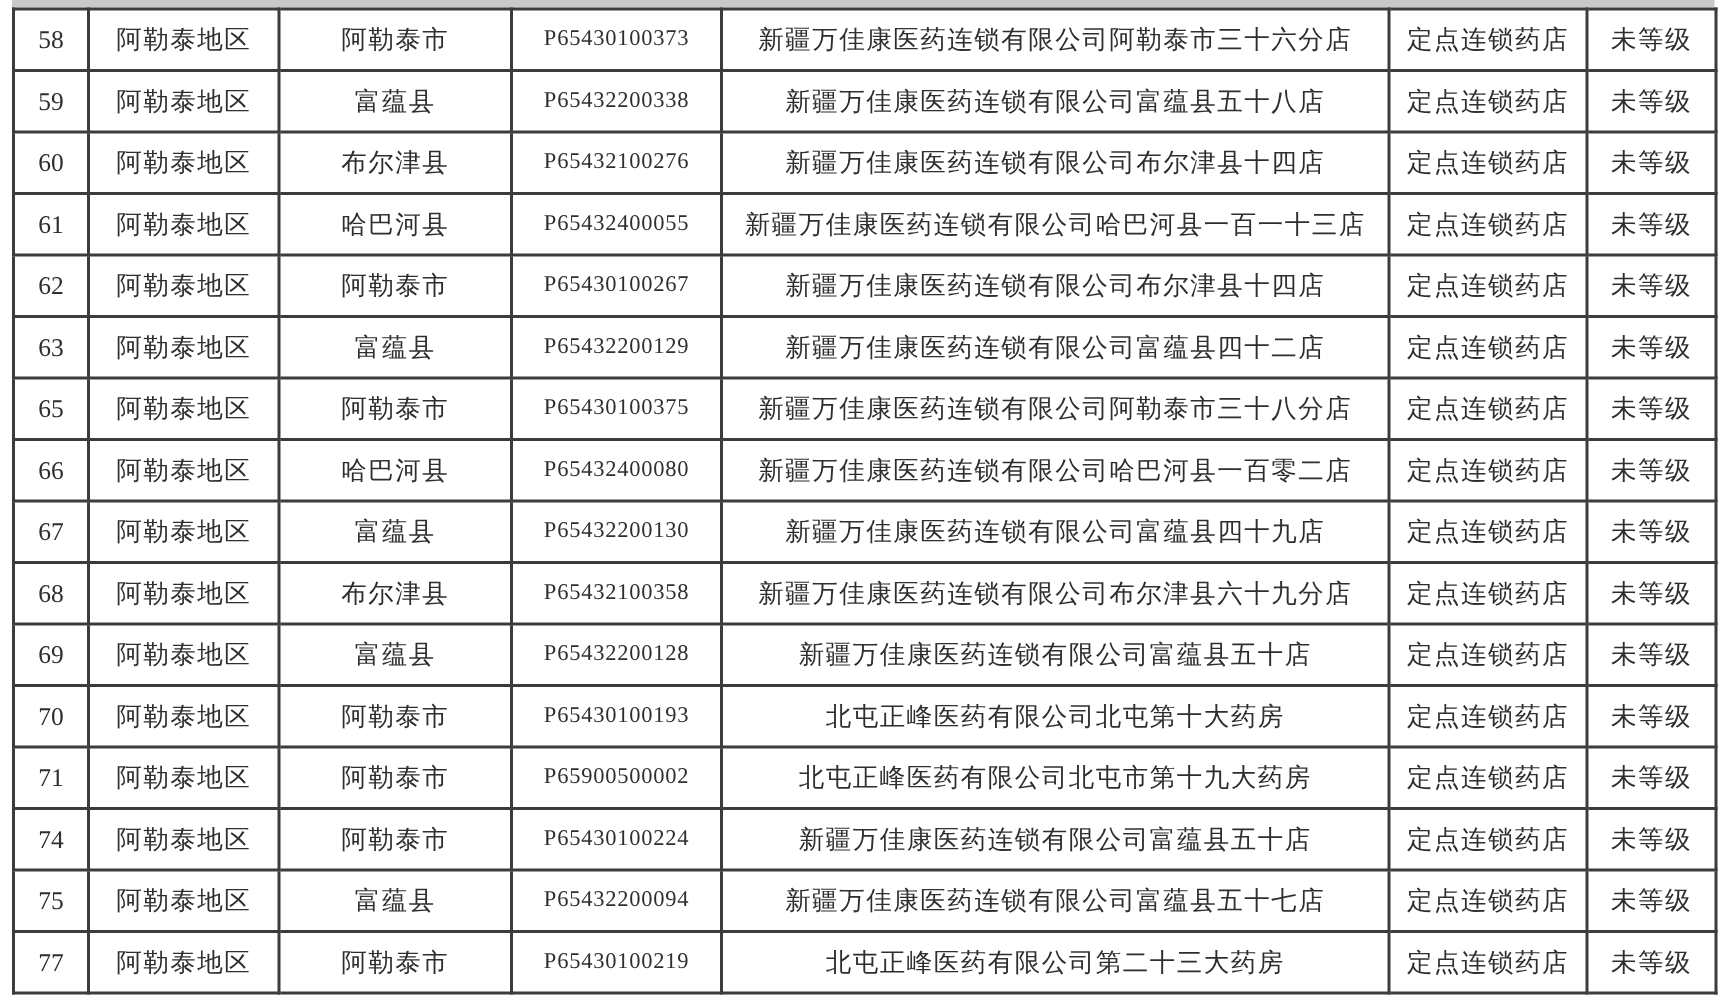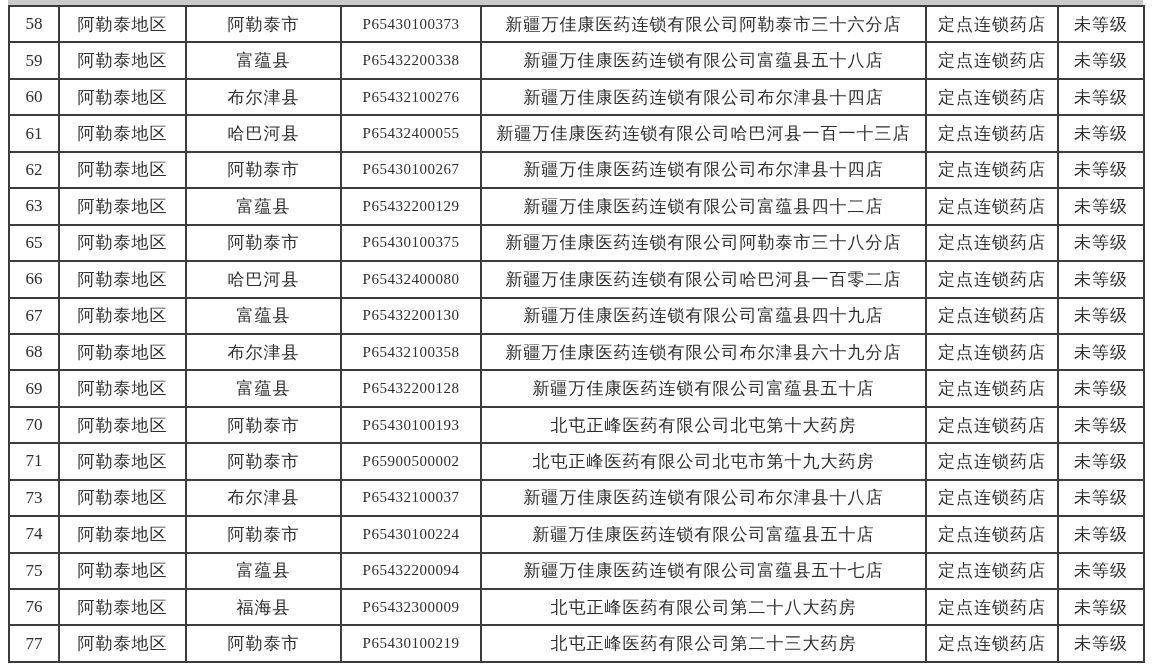--- a/index.html
+++ b/index.html
@@ -176,52 +176,34 @@
         <tr>
           <td class="num">71</td>
           <td>阿勒泰地区</td>
           <td>阿勒泰市</td>
           <td class="code">P65900500002</td>
           <td>北屯正峰医药有限公司北屯市第十九大药房</td>
           <td>定点连锁药店</td>
           <td>未等级</td>
         </tr>
         <tr>
-          <td class="num">73</td>
-          <td>阿勒泰地区</td>
-          <td>布尔津县</td>
-          <td class="code">P65432100037</td>
-          <td>新疆万佳康医药连锁有限公司布尔津县十八店</td>
-          <td>定点连锁药店</td>
-          <td>未等级</td>
-        </tr>
-        <tr>
           <td class="num">74</td>
           <td>阿勒泰地区</td>
           <td>阿勒泰市</td>
           <td class="code">P65430100224</td>
           <td>新疆万佳康医药连锁有限公司富蕴县五十店</td>
           <td>定点连锁药店</td>
           <td>未等级</td>
         </tr>
         <tr>
           <td class="num">75</td>
           <td>阿勒泰地区</td>
           <td>富蕴县</td>
           <td class="code">P65432200094</td>
           <td>新疆万佳康医药连锁有限公司富蕴县五十七店</td>
-          <td>定点连锁药店</td>
-          <td>未等级</td>
-        </tr>
-        <tr>
-          <td class="num">76</td>
-          <td>阿勒泰地区</td>
-          <td>福海县</td>
-          <td class="code">P65432300009</td>
-          <td>北屯正峰医药有限公司第二十八大药房</td>
           <td>定点连锁药店</td>
           <td>未等级</td>
         </tr>
         <tr>
           <td class="num">77</td>
           <td>阿勒泰地区</td>
           <td>阿勒泰市</td>
           <td class="code">P65430100219</td>
           <td>北屯正峰医药有限公司第二十三大药房</td>
           <td>定点连锁药店</td>

